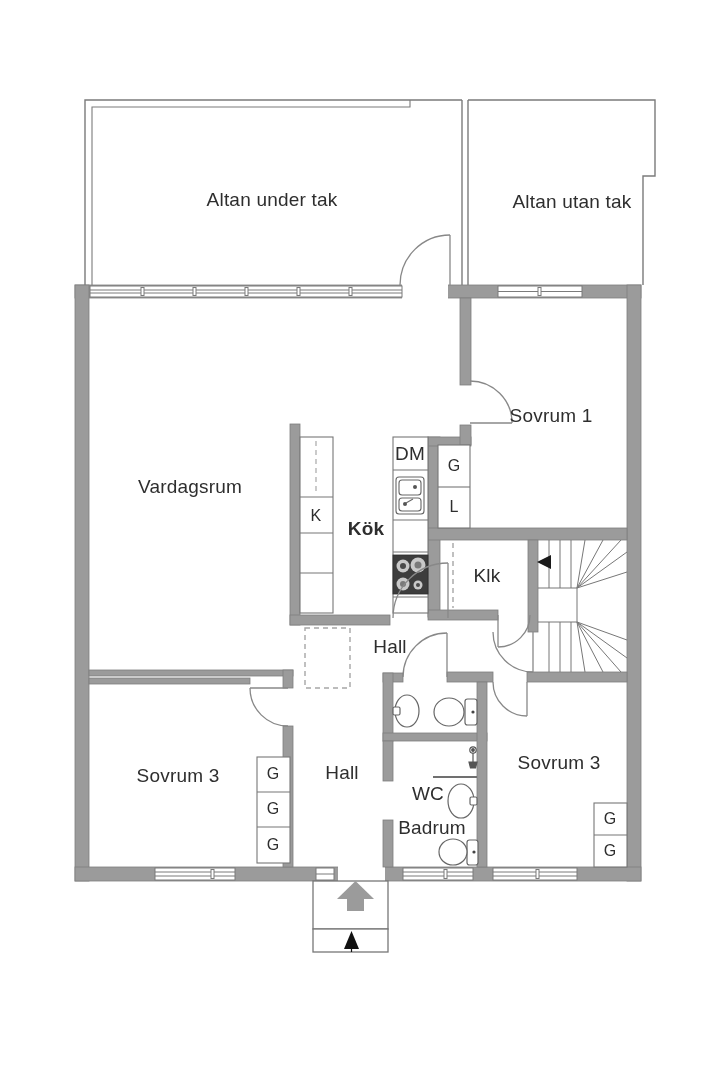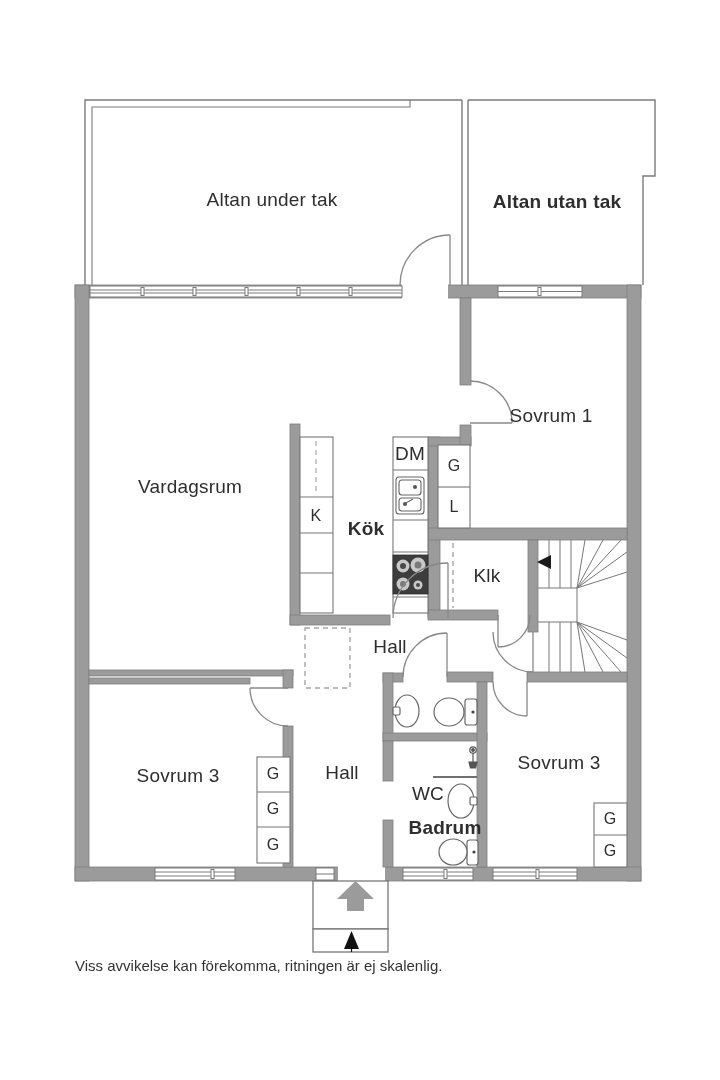--- a/index.html
+++ b/index.html
@@ -253,36 +253,35 @@
     <polygon points="337,899 374,899 355.5,881"></polygon>
     <rect x="347" y="899" width="17" height="12"></rect>
   </g>
   <g>
     <polygon points="344,949 359,949 351.5,931" fill="#111111"></polygon>
     <line x1="351.5" y1="949" x2="351.5" y2="952" stroke="#111111" stroke-width="1.2"></line>
   </g>
 </svg>
 
   <div class="lbl" style="left:272px;top:200px;">Altan under tak</div>
-  <div class="lbl" style="left:557px;top:202px;font-weight:bold;">Altan utan tak</div>
+  <div class="lbl" style="left:572px;top:202px;">Altan utan tak</div>
   <div class="lbl" style="left:190px;top:487px;text-align:center;">Vardagsrum</div>
   <div class="lbl" style="left:551px;top:416px;">Sovrum 1</div>
   <div class="lbl" style="left:366px;top:529px;font-weight:bold;">Kök</div>
   <div class="lbl" style="left:487px;top:576px;">Klk</div>
   <div class="lbl" style="left:390px;top:647px;">Hall</div>
   <div class="lbl" style="left:428px;top:750px;margin-top:44px;">WC</div>
   <div class="lbl" style="left:178px;top:776px;">Sovrum 3</div>
   <div class="lbl" style="left:342px;top:773px;">Hall</div>
-  <div class="lbl" style="left:445px;top:828px;font-weight:bold;">Badrum</div>
+  <div class="lbl" style="left:432px;top:828px;">Badrum</div>
   <div class="lbl" style="left:559px;top:763px;">Sovrum 3</div>
 
   <div class="lbl small" style="left:410px;top:454px;">DM</div>
   <div class="lbl cab" style="left:454px;top:466px;">G</div>
   <div class="lbl cab" style="left:454px;top:507px;">L</div>
   <div class="lbl cab" style="left:316px;top:516px;">K</div>
   <div class="lbl cab" style="left:273px;top:774px;">G</div>
   <div class="lbl cab" style="left:273px;top:809px;">G</div>
   <div class="lbl cab" style="left:273px;top:845px;">G</div>
   <div class="lbl cab" style="left:610px;top:819px;">G</div>
   <div class="lbl cab" style="left:610px;top:851px;">G</div>
 
-  <div class="note">Viss avvikelse kan förekomma, ritningen är ej skalenlig.</div>
 </div>
 
 </body></html>

